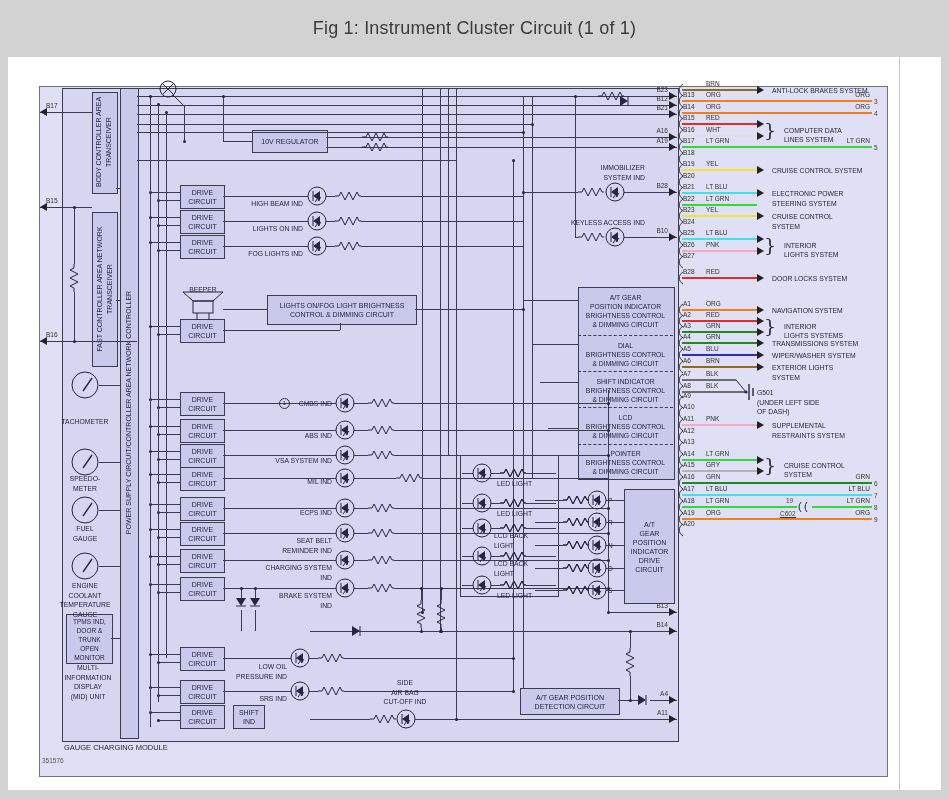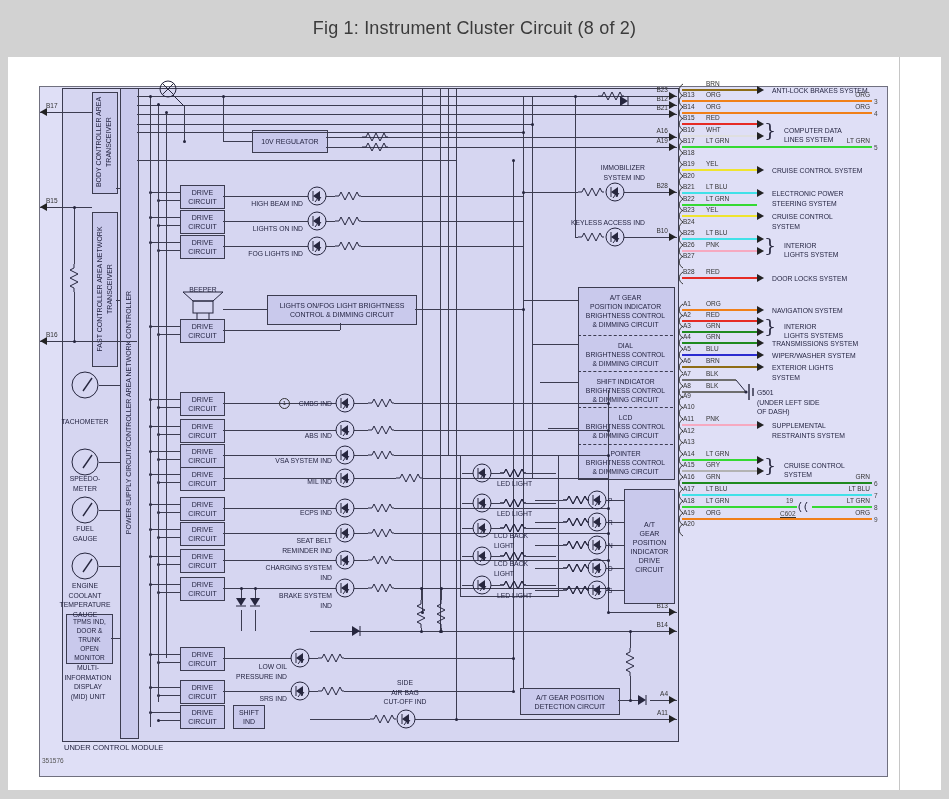--- a/index.html
+++ b/index.html
@@ -23,28 +23,28 @@
   .brace{position:absolute;font-family:"DejaVu Serif",serif;font-size:19px;color:#26263e;}
   .vtext{position:absolute;display:flex;align-items:center;justify-content:center;text-align:center;color:#1f1f3c;font-size:7px;line-height:10px;white-space:pre;transform:rotate(-90deg);}
   .vbar{position:absolute;background:#c9c9ec;border:1px solid #3c3c50;}
   svg{position:absolute;overflow:visible;}
 </style>
 </head>
 <body>
 
 <div id="root">
   <div id="titlebar">
-    <span id="title">Fig 1: Instrument Cluster Circuit (8 of 2)</span>
+    <span id="title">Fig 1: Instrument Cluster Circuit (1 of 1)</span>
   </div>
   <div id="page"></div>
   <div id="frame"></div>
   <div id="sepline"></div>
   <div id="layer" class="abs" style="left:0;top:0;width:949px;height:799px;">
       <div class="abs" style="left: 62px; top: 88px; width: 615px; height: 652px; background: rgb(214, 214, 241); border: 1.2px solid rgb(60, 60, 80);"></div>
-      <div class="lbl" style="left: 64px; top: 743px; font-size: 7.5px;">UNDER CONTROL MODULE</div>
+      <div class="lbl" style="left: 64px; top: 743px; font-size: 7.5px;">GAUGE CHARGING MODULE</div>
       <div class="lbl" style="left: 42px; top: 756px; font-size: 6.5px; color: rgb(85, 85, 85);">351576</div>
       <div class="vbar" style="left: 120px; top: 88px; width: 17px; height: 649px; background: rgb(201, 201, 236);"></div>
       <div class="vtext" style="left: -196px; top: 404px; width: 649px; height: 17px;">POWER SUPPLY CIRCUIT/CONTROLLER AREA NETWORK CONTROLLER</div>
       <div class="vbar" style="left: 92px; top: 92px; width: 24px; height: 100px; background: rgb(201, 201, 236);"></div>
       <div class="vtext" style="left: 54px; top: 130px; width: 100px; height: 24px;">BODY CONTROLLER AREA
 TRANSCEIVER</div>
       <div class="vbar" style="left: 92px; top: 212px; width: 24px; height: 153px; background: rgb(201, 201, 236);"></div>
       <div class="vtext" style="left: 27.5px; top: 276.5px; width: 153px; height: 24px;">FAST CONTROLLER AREA NETWORK
 TRANSCEIVER</div>
       <div class="box" style="left: 252px; top: 130px; width: 74px; height: 21px;">10V REGULATOR</div>

